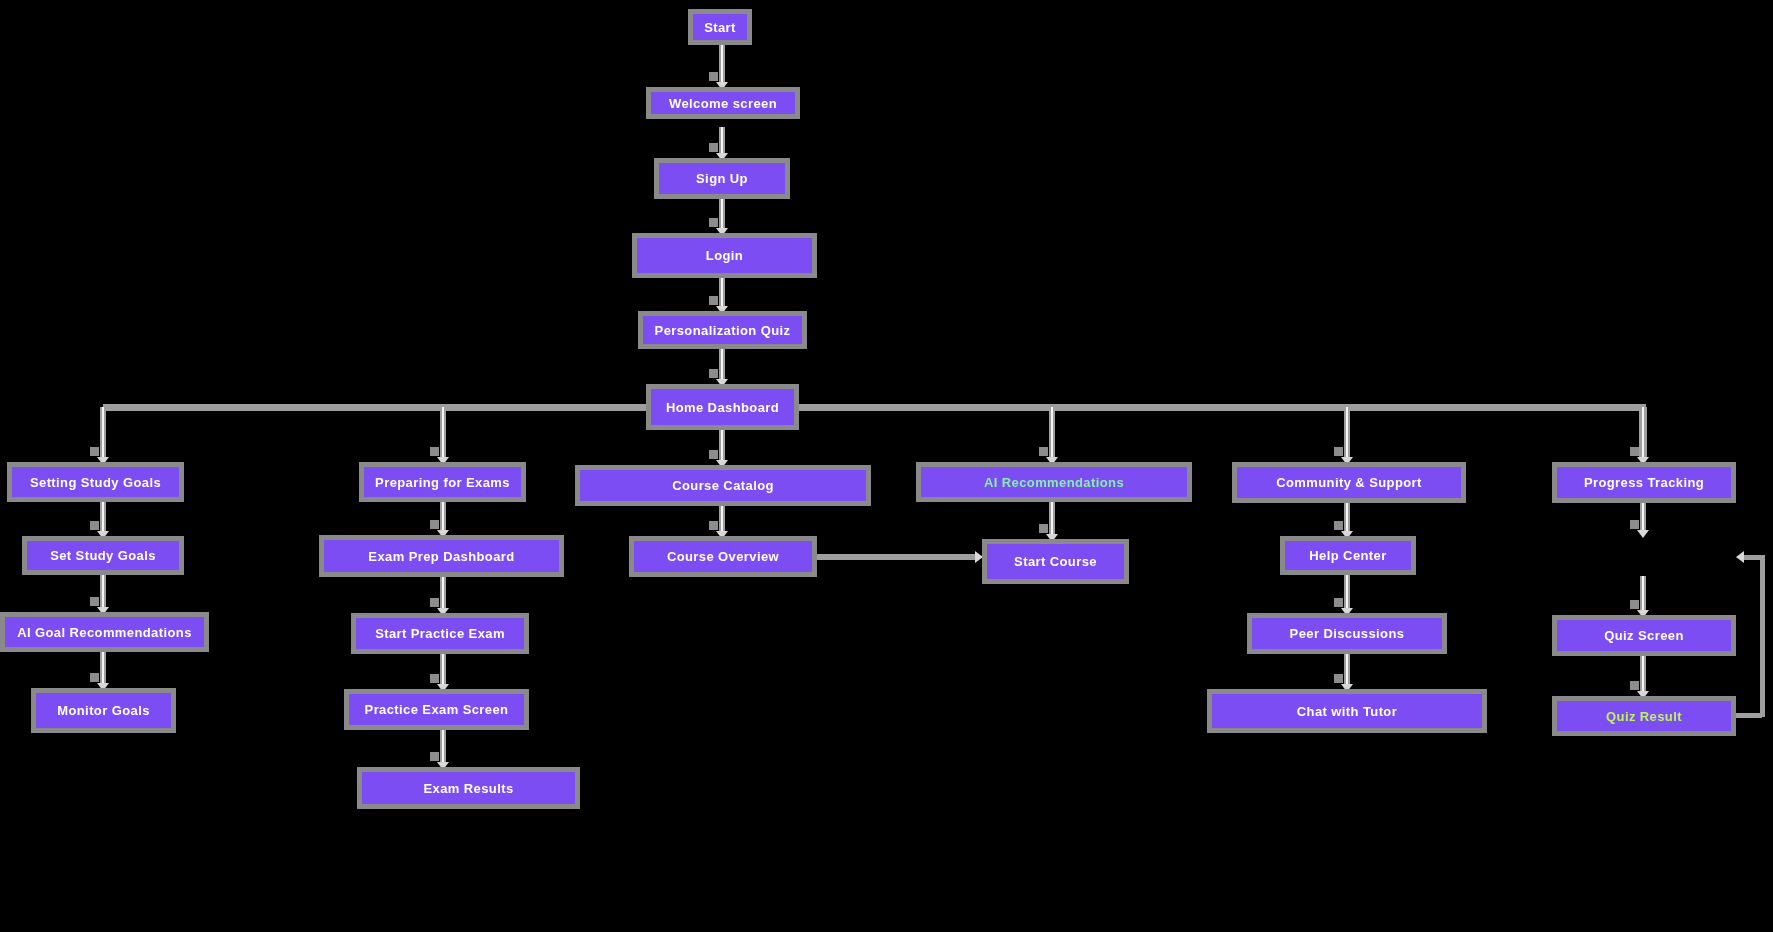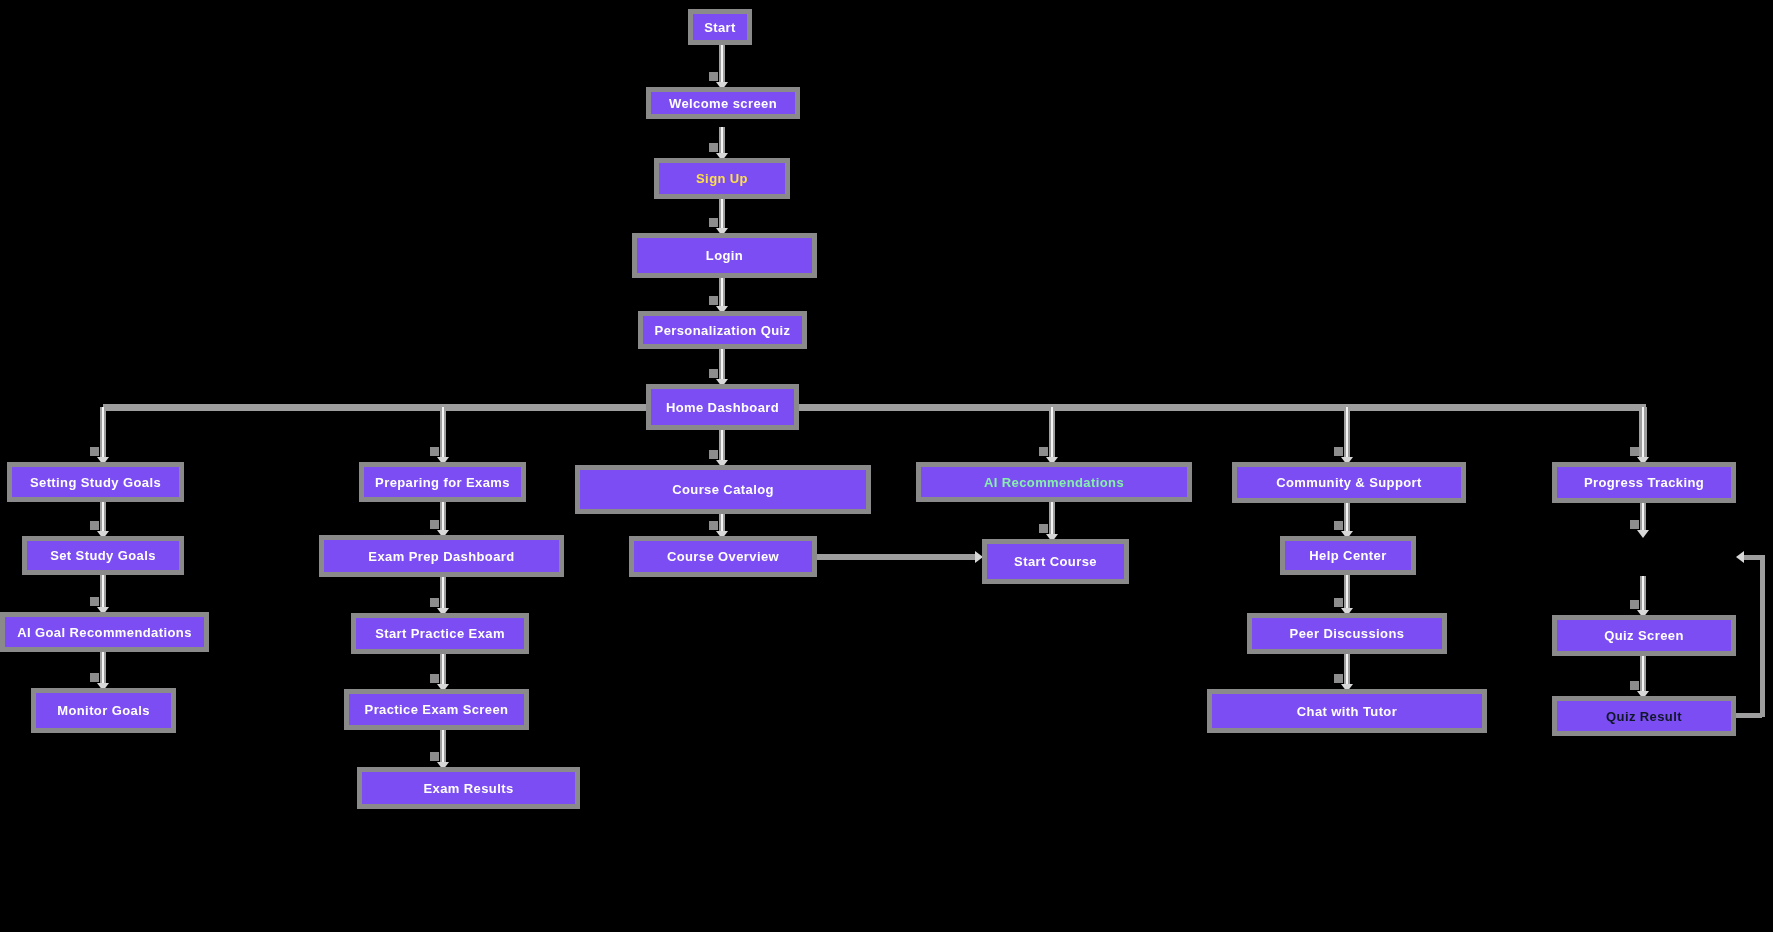--- a/index.html
+++ b/index.html
@@ -115,39 +115,39 @@
     <div class="edge" style="left: 1736px; top: 712.5px; width: 26px; height: 5px; background: rgb(158, 158, 158);"></div>
     <div class="edge" style="left: 1759.5px; top: 555px; width: 5px; height: 162px; background: rgb(158, 158, 158);"></div>
     <div class="edge" style="left: 1744px; top: 554.5px; width: 18px; height: 5px; background: rgb(158, 158, 158);"></div>
     <div class="arrow" style="left: 1736px; top: 551px; border-top: 6px solid transparent; border-bottom: 6px solid transparent; border-right: 8px solid rgb(216, 216, 216);"></div>
     <div class="node" style="left: 688px; top: 9px; width: 64px; height: 36px; background: rgb(124, 77, 242); border-color: rgb(138, 138, 138); color: rgb(255, 255, 255);">
       <span>Start</span>
     </div>
     <div class="node" style="left: 646px; top: 87px; width: 154px; height: 32px; background: rgb(124, 77, 242); border-color: rgb(138, 138, 138); color: rgb(255, 255, 255); text-align: center;">
       <span>Welcome screen</span>
     </div>
-    <div class="node" style="left: 654px; top: 158px; width: 136px; height: 41px; background: rgb(124, 77, 242); border-color: rgb(138, 138, 138); color: #fde047;">
+    <div class="node" style="left: 654px; top: 158px; width: 136px; height: 41px; background: rgb(124, 77, 242); border-color: rgb(138, 138, 138); color: #ffffff;">
       <span>Sign Up</span>
     </div>
     <div class="node" style="left: 632px; top: 233px; width: 185px; height: 45px; background: rgb(124, 77, 242); border-color: rgb(138, 138, 138); color: rgb(255, 255, 255);">
       <span>Login</span>
     </div>
     <div class="node" style="left: 638px; top: 311px; width: 169px; height: 38px; background: rgb(124, 77, 242); border-color: rgb(138, 138, 138); color: rgb(255, 255, 255);">
       <span>Personalization Quiz</span>
     </div>
     <div class="node" style="left: 646px; top: 384px; width: 153px; height: 46px; background: rgb(124, 77, 242); border-color: rgb(138, 138, 138); color: rgb(255, 255, 255);">
       <span>Home Dashboard</span>
     </div>
     <div class="node" style="left: 7px; top: 462px; width: 177px; height: 40px; background: rgb(124, 77, 242); border-color: rgb(138, 138, 138); color: rgb(255, 255, 255);">
       <span>Setting Study Goals</span>
     </div>
     <div class="node" style="left: 359px; top: 462px; width: 167px; height: 40px; background: rgb(124, 77, 242); border-color: rgb(138, 138, 138); color: rgb(255, 255, 255);">
       <span>Preparing for Exams</span>
     </div>
-    <div class="node" style="left: 575px; top: 465px; width: 296px; height: 49px; background: rgb(124, 77, 242); border-color: rgb(138, 138, 138); color: rgb(255, 255, 255);">
+    <div class="node" style="left: 575px; top: 465px; width: 296px; height: 41px; background: rgb(124, 77, 242); border-color: rgb(138, 138, 138); color: rgb(255, 255, 255);">
       <span>Course Catalog</span>
     </div>
     <div class="node" style="left: 916px; top: 462px; width: 276px; height: 40px; background: rgb(124, 77, 242); border-color: rgb(138, 138, 138); color: #86efac;">
       <span>AI Recommendations</span>
     </div>
     <div class="node" style="left: 1232px; top: 462px; width: 234px; height: 41px; background: rgb(124, 77, 242); border-color: rgb(138, 138, 138); color: rgb(255, 255, 255);">
       <span>Community &amp; Support</span>
     </div>
     <div class="node" style="left: 1552px; top: 462px; width: 184px; height: 41px; background: rgb(124, 77, 242); border-color: rgb(138, 138, 138); color: rgb(255, 255, 255);">
       <span>Progress Tracking</span>
@@ -181,19 +181,19 @@
     </div>
     <div class="node" style="left: 31px; top: 688px; width: 145px; height: 45px; background: rgb(124, 77, 242); border-color: rgb(138, 138, 138); color: rgb(255, 255, 255);">
       <span>Monitor Goals</span>
     </div>
     <div class="node" style="left: 344px; top: 689px; width: 185px; height: 41px; background: rgb(124, 77, 242); border-color: rgb(138, 138, 138); color: rgb(255, 255, 255);">
       <span>Practice Exam Screen</span>
     </div>
     <div class="node" style="left: 1207px; top: 689px; width: 280px; height: 44px; background: rgb(124, 77, 242); border-color: rgb(138, 138, 138); color: rgb(255, 255, 255);">
       <span>Chat with Tutor</span>
     </div>
-    <div class="node" style="left: 1552px; top: 696px; width: 184px; height: 40px; background: rgb(124, 77, 242); border-color: rgb(138, 138, 138); color: #0f172a;">
+    <div class="node" style="left: 1552px; top: 696px; width: 184px; height: 40px; background: rgb(124, 77, 242); border-color: rgb(138, 138, 138); color: #bef264;">
       <span>Quiz Result</span>
     </div>
     <div class="node" style="left: 329px; top: 767px; width: 223px; height: 42px; background: rgb(124, 77, 242); border-color: rgb(138, 138, 138); color: rgb(255, 255, 255); margin-left: 28px;">
       <span>Exam Results</span>
     </div>
   </div>
 
 </body></html>

